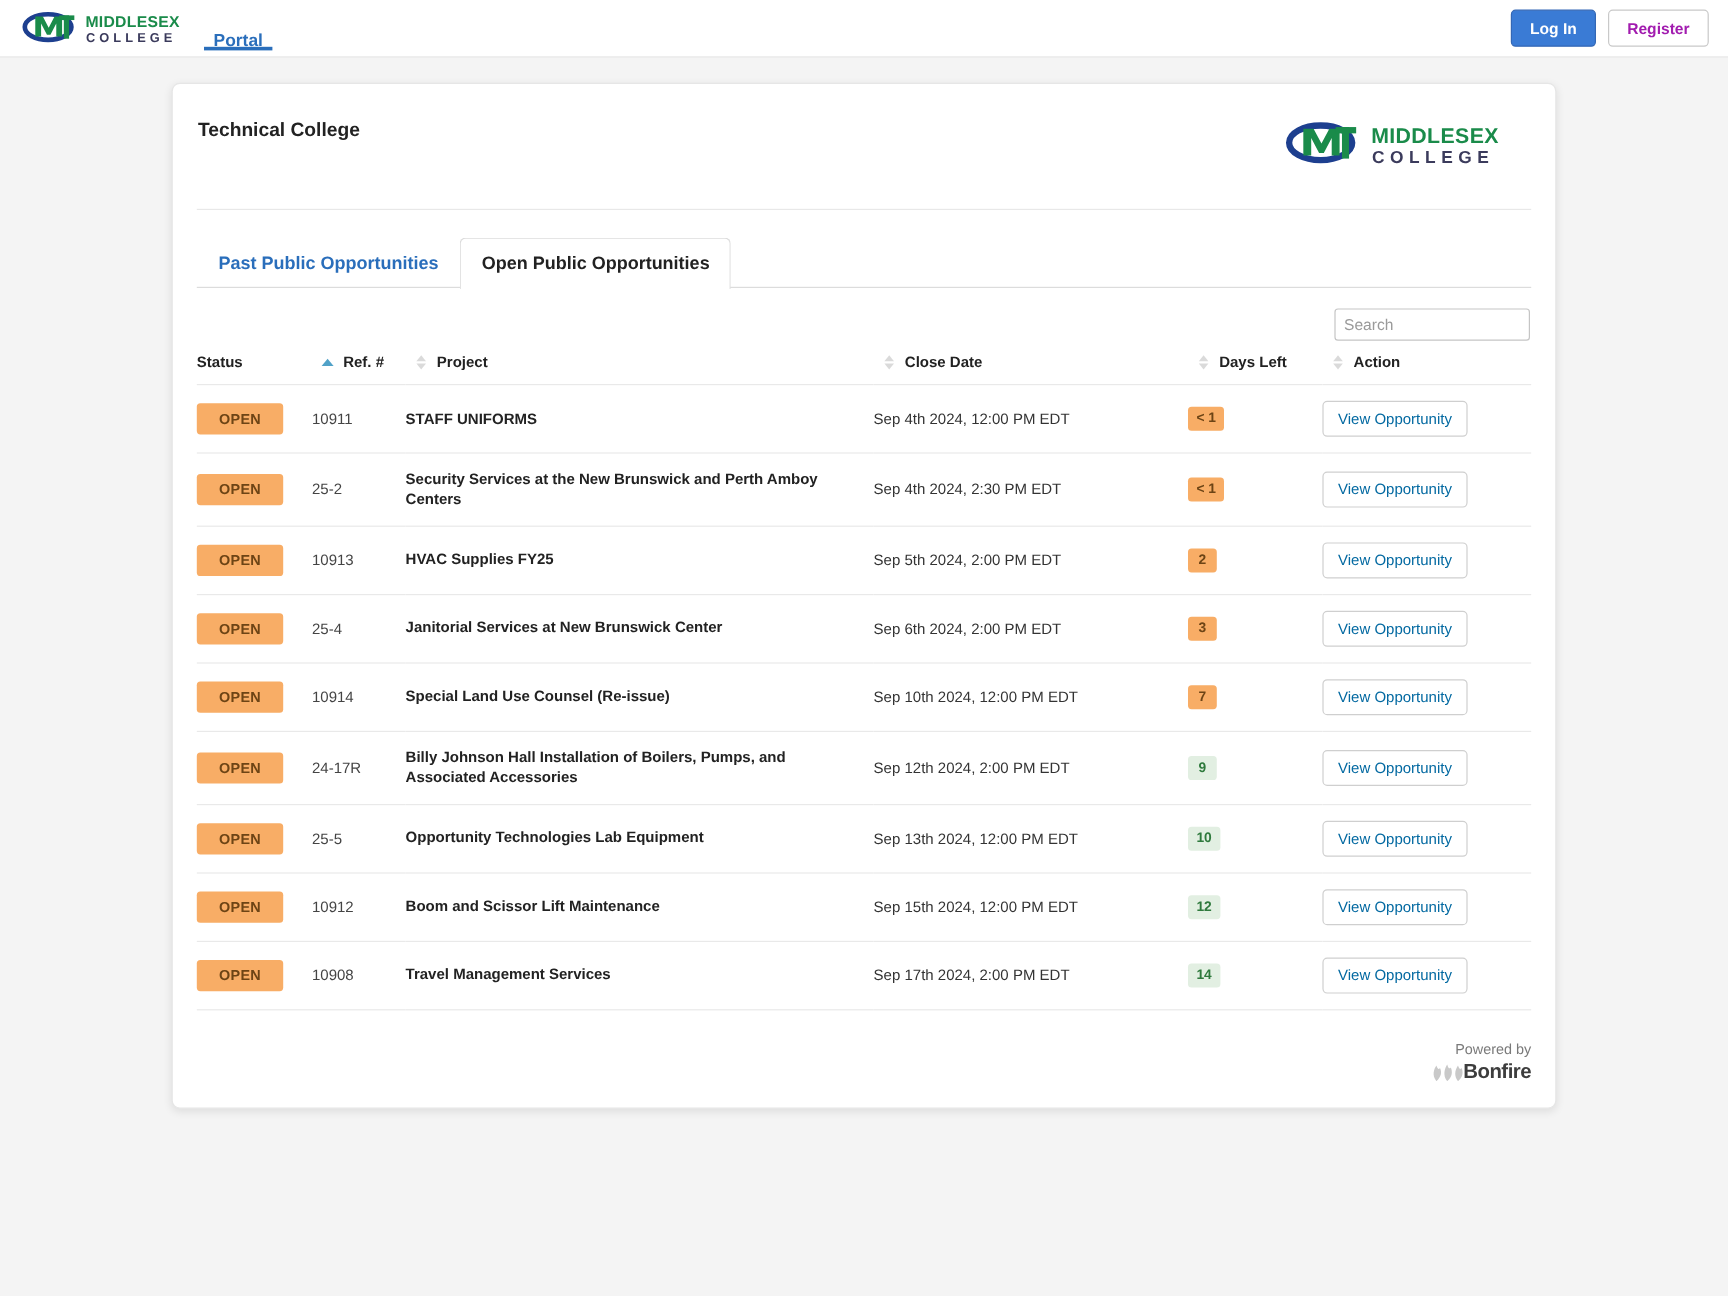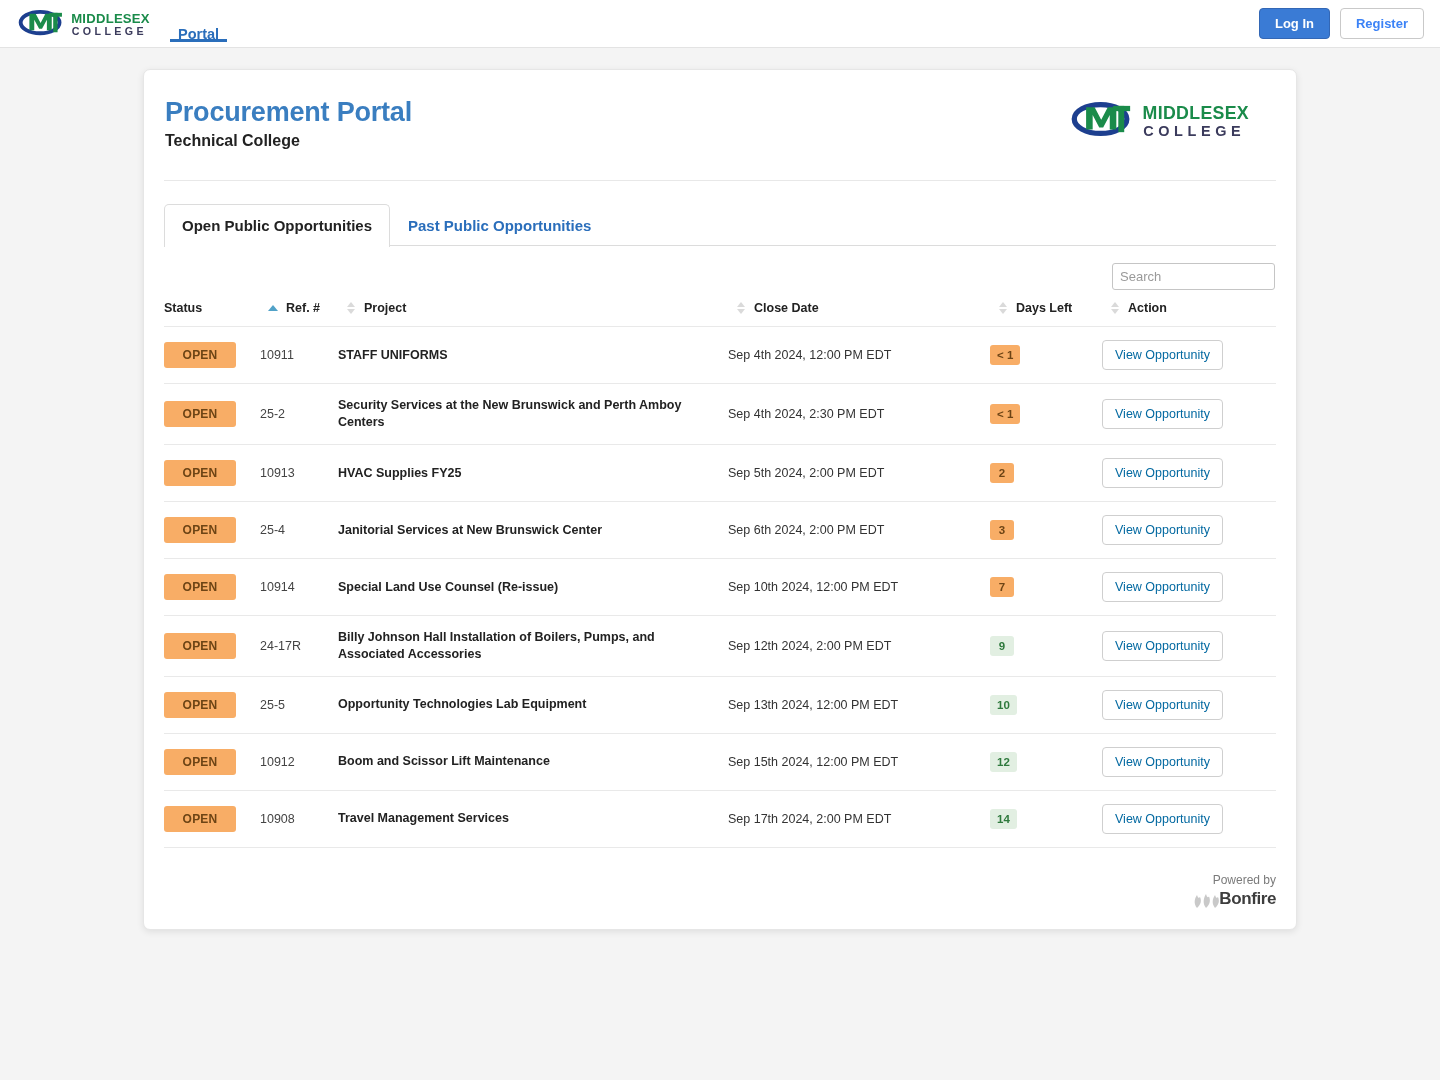--- a/index.html
+++ b/index.html
@@ -34,21 +34,21 @@
     height:3px; background:#2a6ebb;
   }
   .nav-right{ margin-left:auto; display:flex; align-items:center; gap:10px; }
   .btn-login{
     background:#3a7bd5; border:1px solid #3367b5; color:#fff;
     border-radius:4px; font-size:13px; font-weight:700;
     padding:7px 15px; cursor:pointer;
     font-family:"Liberation Sans", sans-serif;
   }
   .btn-register{
-    background:#fff; border:1px solid #c9c9c9; color:#3b82f6;
+    background:#fff; border:1px solid #c9c9c9; color:#a21caf;
     border-radius:4px; font-size:13px; font-weight:700;
     padding:7px 15px; cursor:pointer;
     font-family:"Liberation Sans", sans-serif;
   }
 
   
   .card{
     position:absolute; left:143px; top:69px;
     width:1154px;
     background:#fff;
@@ -179,42 +179,41 @@
   <div class="nav-right">
     <button class="btn-login">Log In</button>
     <button class="btn-register">Register</button>
   </div>
 </div>
 
 <div class="card">
 
   <div class="card-head">
     <div class="title-block">
-      <h1 class="page-title">Procurement Portal</h1>
       <p class="page-sub">Technical College</p>
     </div>
     <div class="card-logo">
       <svg viewBox="0 0 310 70">
         <ellipse cx="44" cy="32" rx="40" ry="22" fill="none" stroke="#1d3f8f" stroke-width="8"></ellipse>
         <path d="M22 48 L22 14 L35 14 L45 33 L55 14 L68 14 L68 48 L58 48 L58 26 L48 45 L42 45 L32 26 L32 48 Z" fill="#1a8b4a"></path>
         <rect x="63" y="12" width="26" height="8" fill="#1a8b4a"></rect>
         <rect x="71" y="12" width="9" height="40" fill="#1a8b4a"></rect>
         <text x="108" y="32" font-family="Liberation Sans, sans-serif" font-size="27" font-weight="bold" fill="#1a8b4a" letter-spacing="0.5">MIDDLESEX</text>
         <text x="109" y="58" font-family="Liberation Sans, sans-serif" font-size="22" font-weight="bold" fill="#3b3b5c" letter-spacing="7">COLLEGE</text>
       </svg>
     </div>
   </div>
   <div class="head-rule"></div>
 
   <div class="tabs">
+    <div class="tab">
+      <span>Past Public Opportunities</span>
+    </div>
     <div class="tab active">
       <span>Open Public Opportunities</span>
-    </div>
-    <div class="tab">
-      <span>Past Public Opportunities</span>
     </div>
   </div>
 
   <div class="search-row">
     <input class="search-input" type="text" placeholder="Search" style="">
   </div>
 
   <table>
     <thead>
       <tr>

